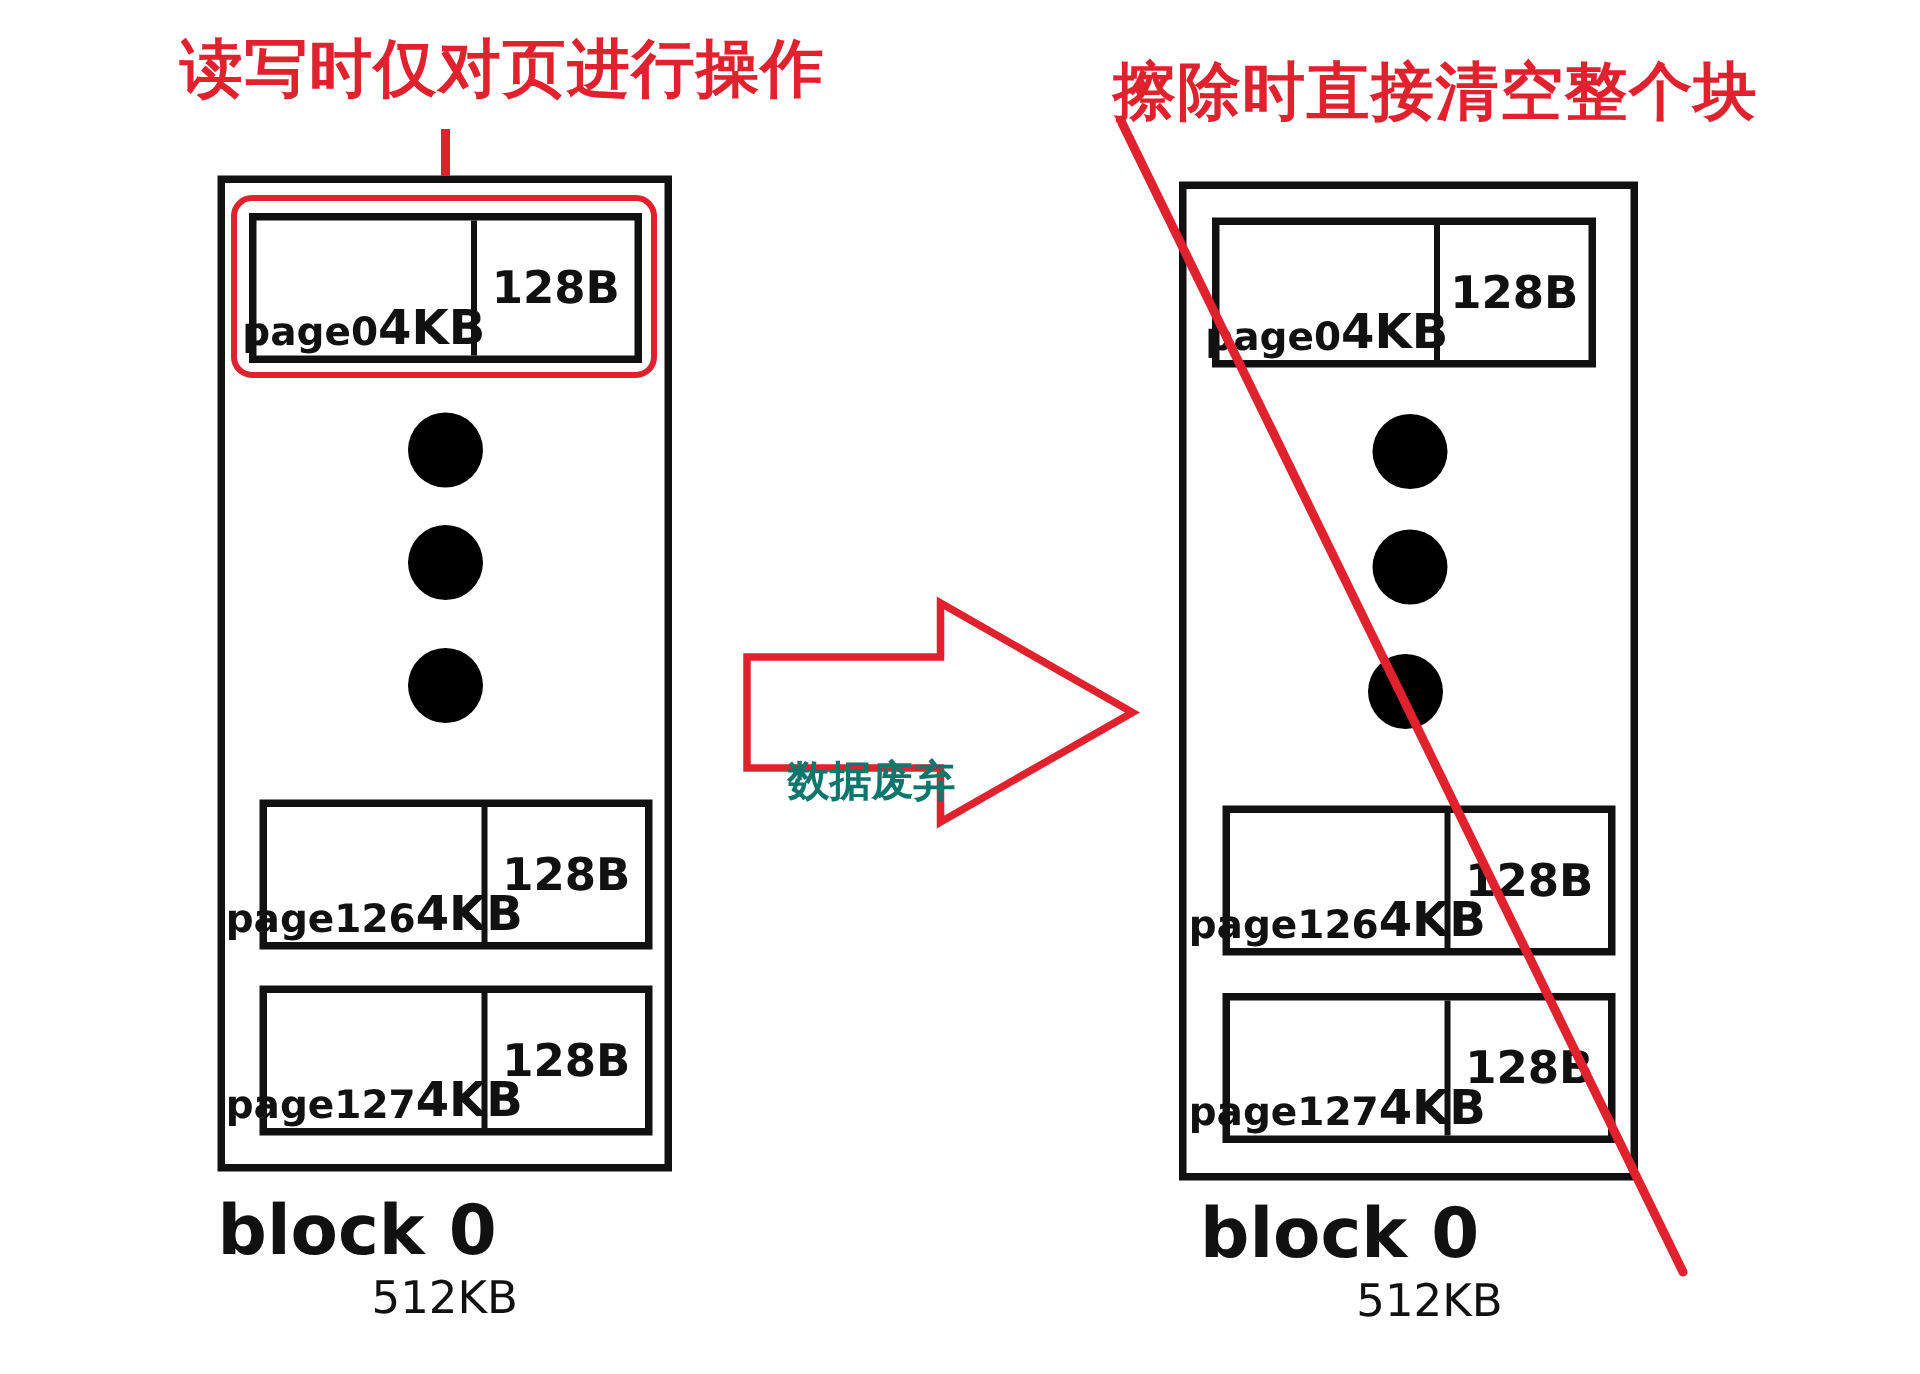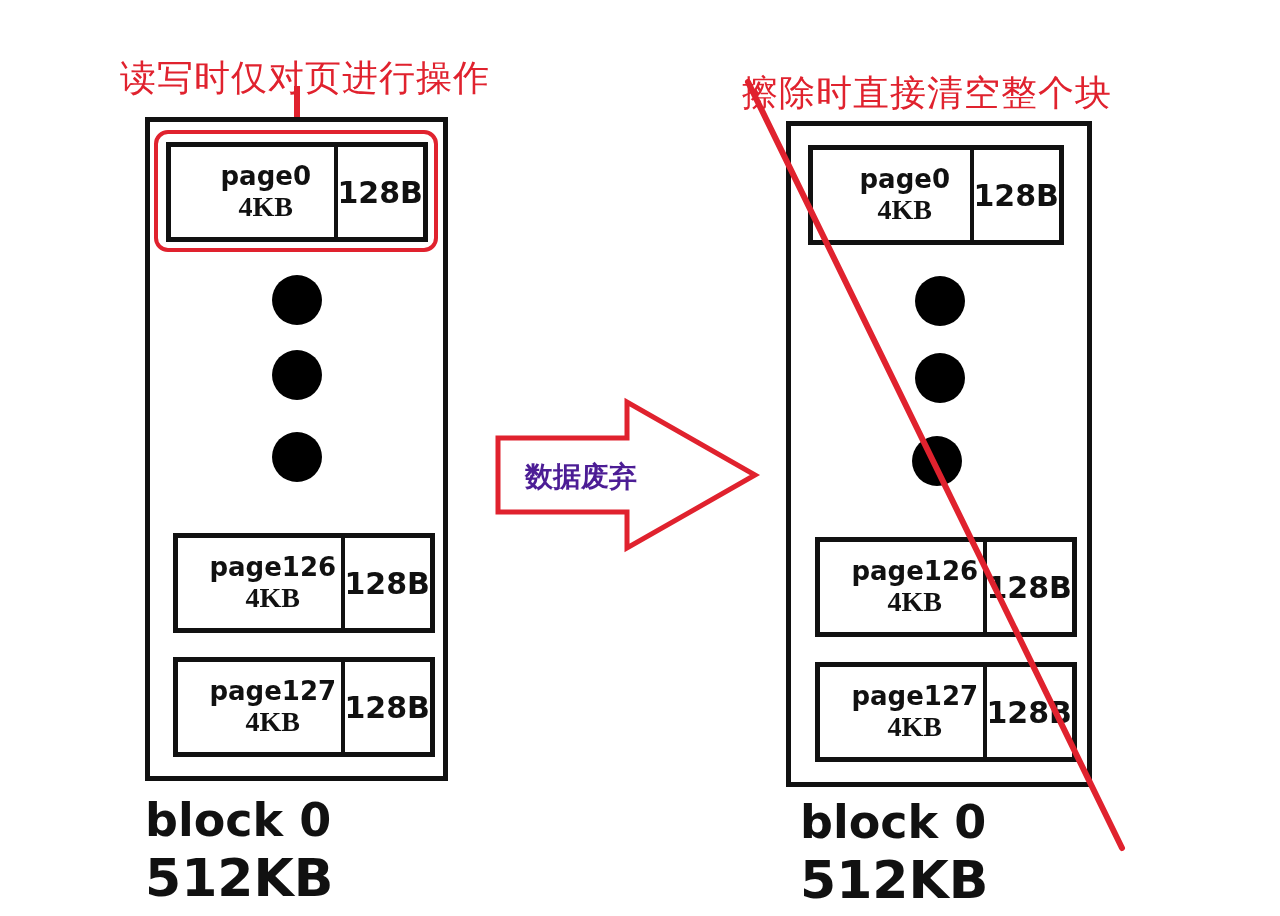--- a/index.html
+++ b/index.html
@@ -1,34 +1,34 @@
 <!DOCTYPE html>
 <html><head>
 <meta charset="utf-8">
 <style>
   html, body { margin: 0; padding: 0; }
   body { width: 1280px; height: 916px; background: #ffffff; position: relative; overflow: hidden;
          font-family: "DejaVu Sans", "Liberation Sans", sans-serif; color: #111; }
   .abs { position: absolute; }
-  .caption { color: #e0222e; font-weight: normal; font-size: 36px; letter-spacing: 1px; white-space: nowrap; margin-top: 36px; }
+  .caption { color: #e0222e; font-weight: bold; font-size: 42px; letter-spacing: 1px; white-space: nowrap; }
   .block { border: 5px solid #111; box-sizing: border-box; background: #fff; }
   .page { border: 5px solid #111; box-sizing: border-box; display: flex; background: #fff; }
-  .page .data { width: 143px; border-right: 4px solid #111; display: flex; flex-direction: column;
-                align-items: center; justify-content: center; line-height: 1.12; padding-left: 27px; }
+  .page .data { width: 143px; border-right: 4px solid #111; display: flex; flex-direction: row;
+                align-items: flex-end; justify-content: center; line-height: 1.12; }
   .page .oob { flex: 1; display: flex; align-items: center; justify-content: center; font-weight: bold; font-size: 30px; }
   .pname { font-size: 26px; font-weight: bold; }
   .pname.bold { font-weight: bold; }
-  .psize { font-size: 28px; font-weight: bold; font-family: Liberation Serif, serif; }
+  .psize { font-size: 32px; font-weight: bold; }
   .dot { width: 50px; height: 50px; border-radius: 50%; background: #000; }
   .blabel { font-weight: bold; font-size: 46px; text-align: left; line-height: 1.1; }
-  .bsize { font-weight: bold; font-size: 52px; }
+  .bsize { font-weight: normal; font-size: 30px; text-align: center; }
   .hl { border: 4px solid #e0222e; border-radius: 14px; box-sizing: border-box; }
   .leader { background: #e0222e; width: 6px; }
   svg { position: absolute; left: 0; top: 0; }
-  .arrow-text { color: #4c1d95; font-weight: bold; font-size: 28px; white-space: nowrap; }
+  .arrow-text { color: #0f766e; font-weight: bold; font-size: 28px; white-space: nowrap; margin-top: 44px; }
 </style>
 </head>
 <body>
 
 <div class="abs caption" style="left:120px; top:18px;">读写时仅对页进行操作</div>
 <div class="abs leader" style="left:294px; top:86px; height:48px;"></div>
 
 <div class="abs block" style="left:145px; top:117px; width:303px; height:664px;"></div>
 <div class="abs hl" style="left:154px; top:130px; width:284px; height:122px;"></div>
 

